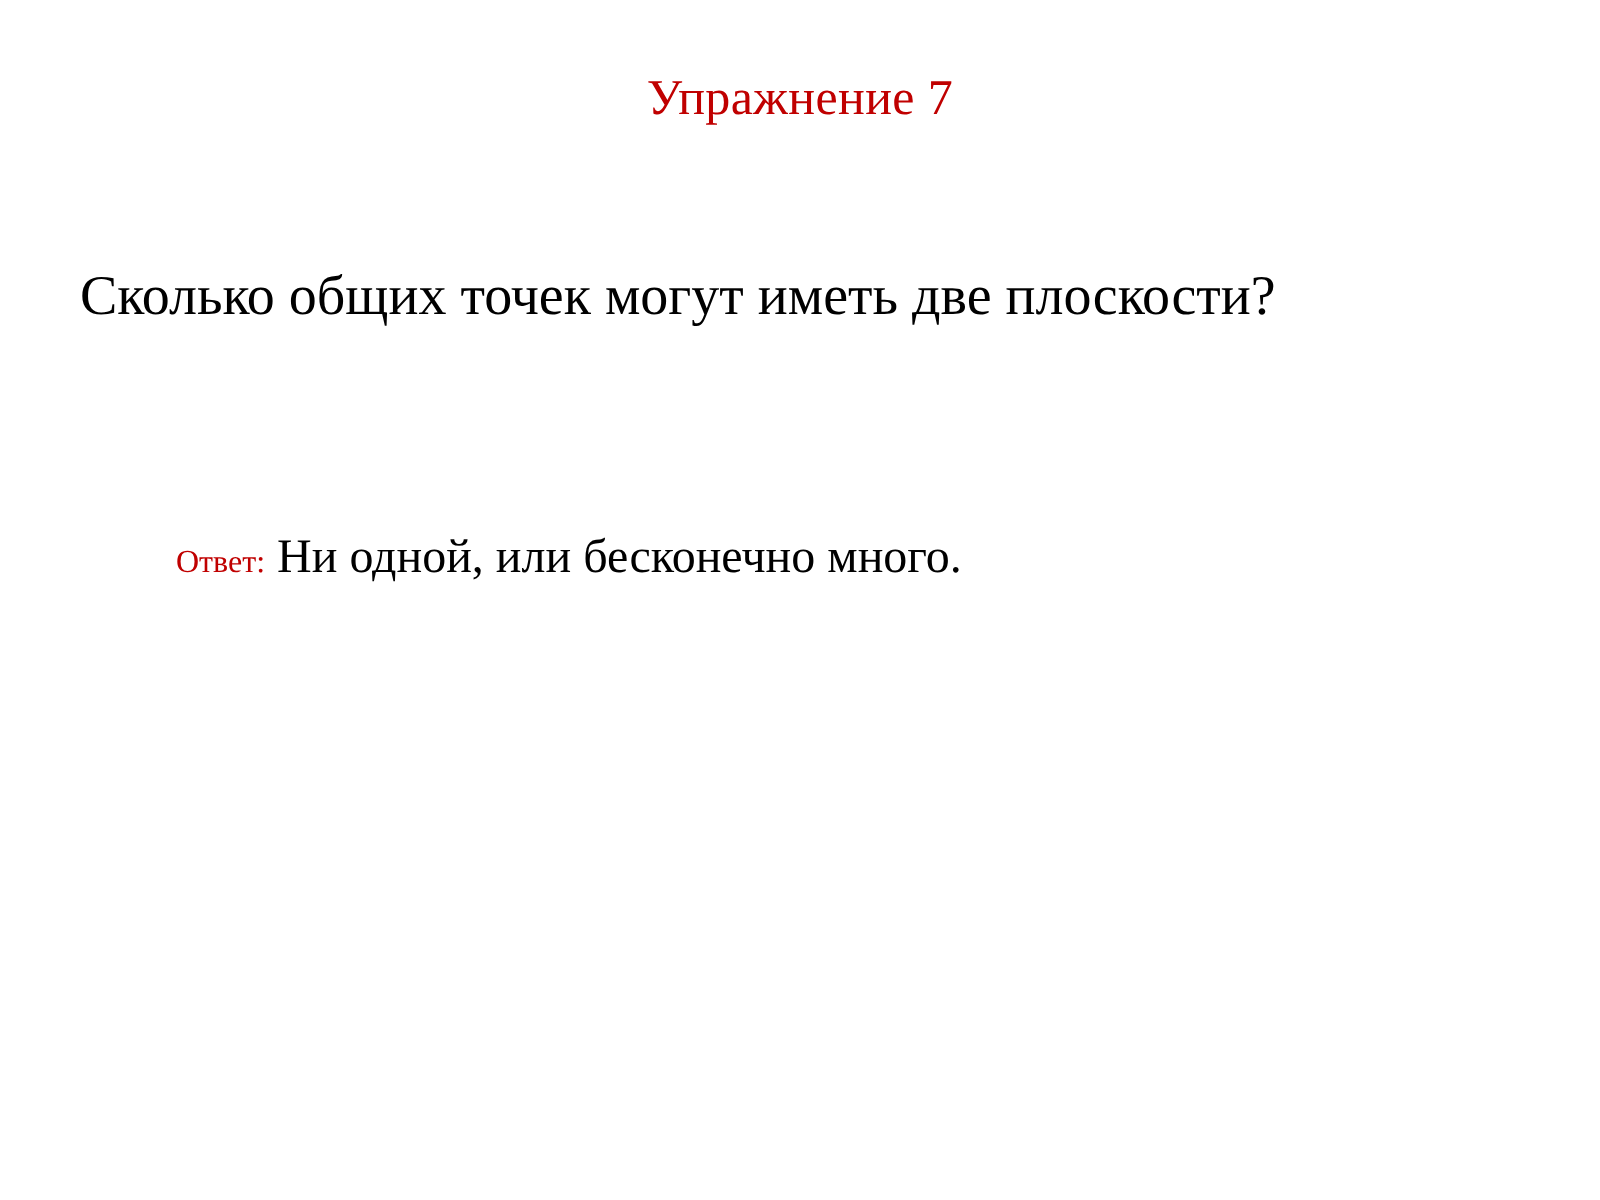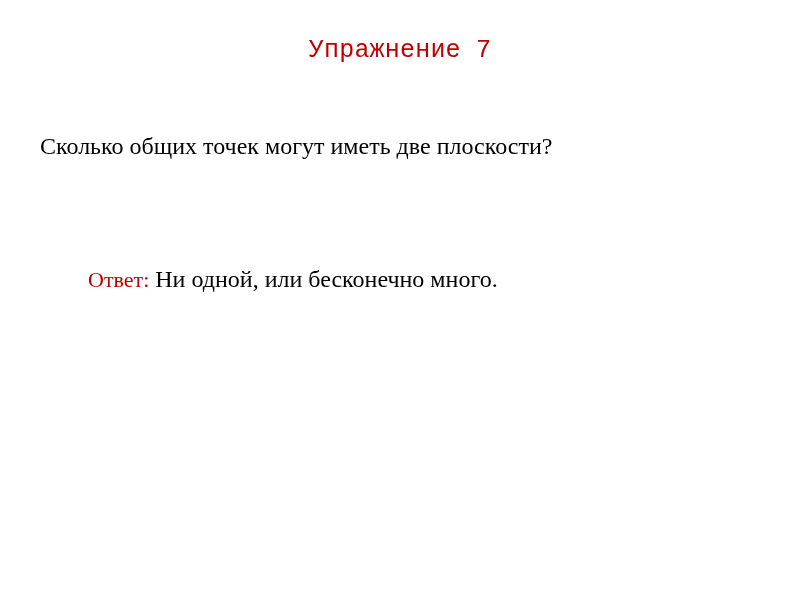--- a/index.html
+++ b/index.html
@@ -20,47 +20,47 @@
     box-sizing: border-box;
   }
   .slide-title {
     position: absolute;
     left: 0;
     top: 36px;
     width: 800px;
     text-align: center;
     font-size: 25px;
     color: #c00000;
-    font-family: Liberation Mono, monospace;
+    font-family: Liberation Serif, serif;
     letter-spacing: 0.2px;
   }
   .question-line {
     position: absolute;
     left: 40px;
     top: 133px;
     width: 720px;
     text-align: left;
-    font-size: 24px;
+    font-size: 28px;
     color: #000000;
     font-family: "Liberation Serif", "DejaVu Serif", serif;
   }
   .answer-line {
     position: absolute;
     left: 88px;
     top: 266px;
     width: 690px;
     text-align: left;
     font-size: 24px;
     color: #000000;
     font-family: "Liberation Serif", "DejaVu Serif", serif;
     white-space: nowrap;
   }
   .answer-label {
     color: #c00000;
-    font-size: 22px;
+    font-size: 16px;
   }
   .answer-text {
     color: #000000;
     font-size: 24px;
     margin-top: 32px;
   }
 </style>
 </head>
 <body>
 

